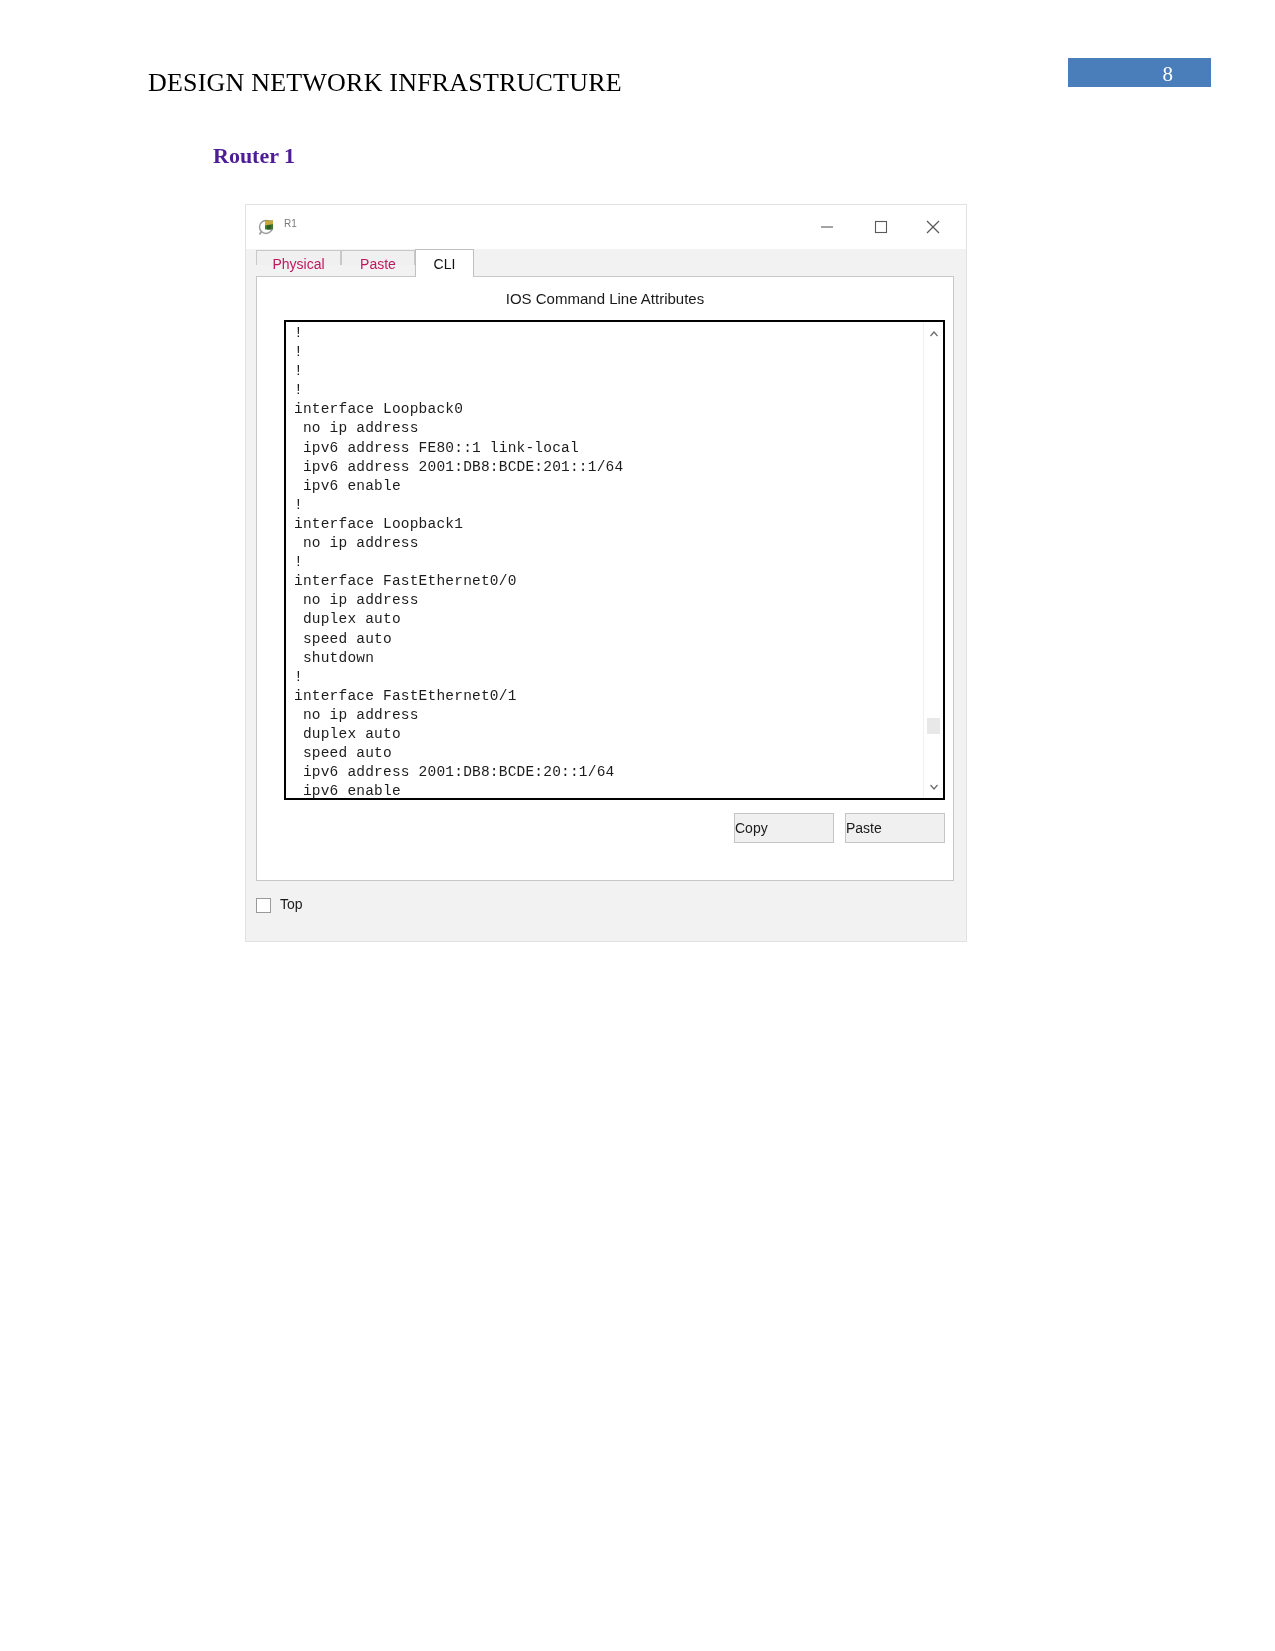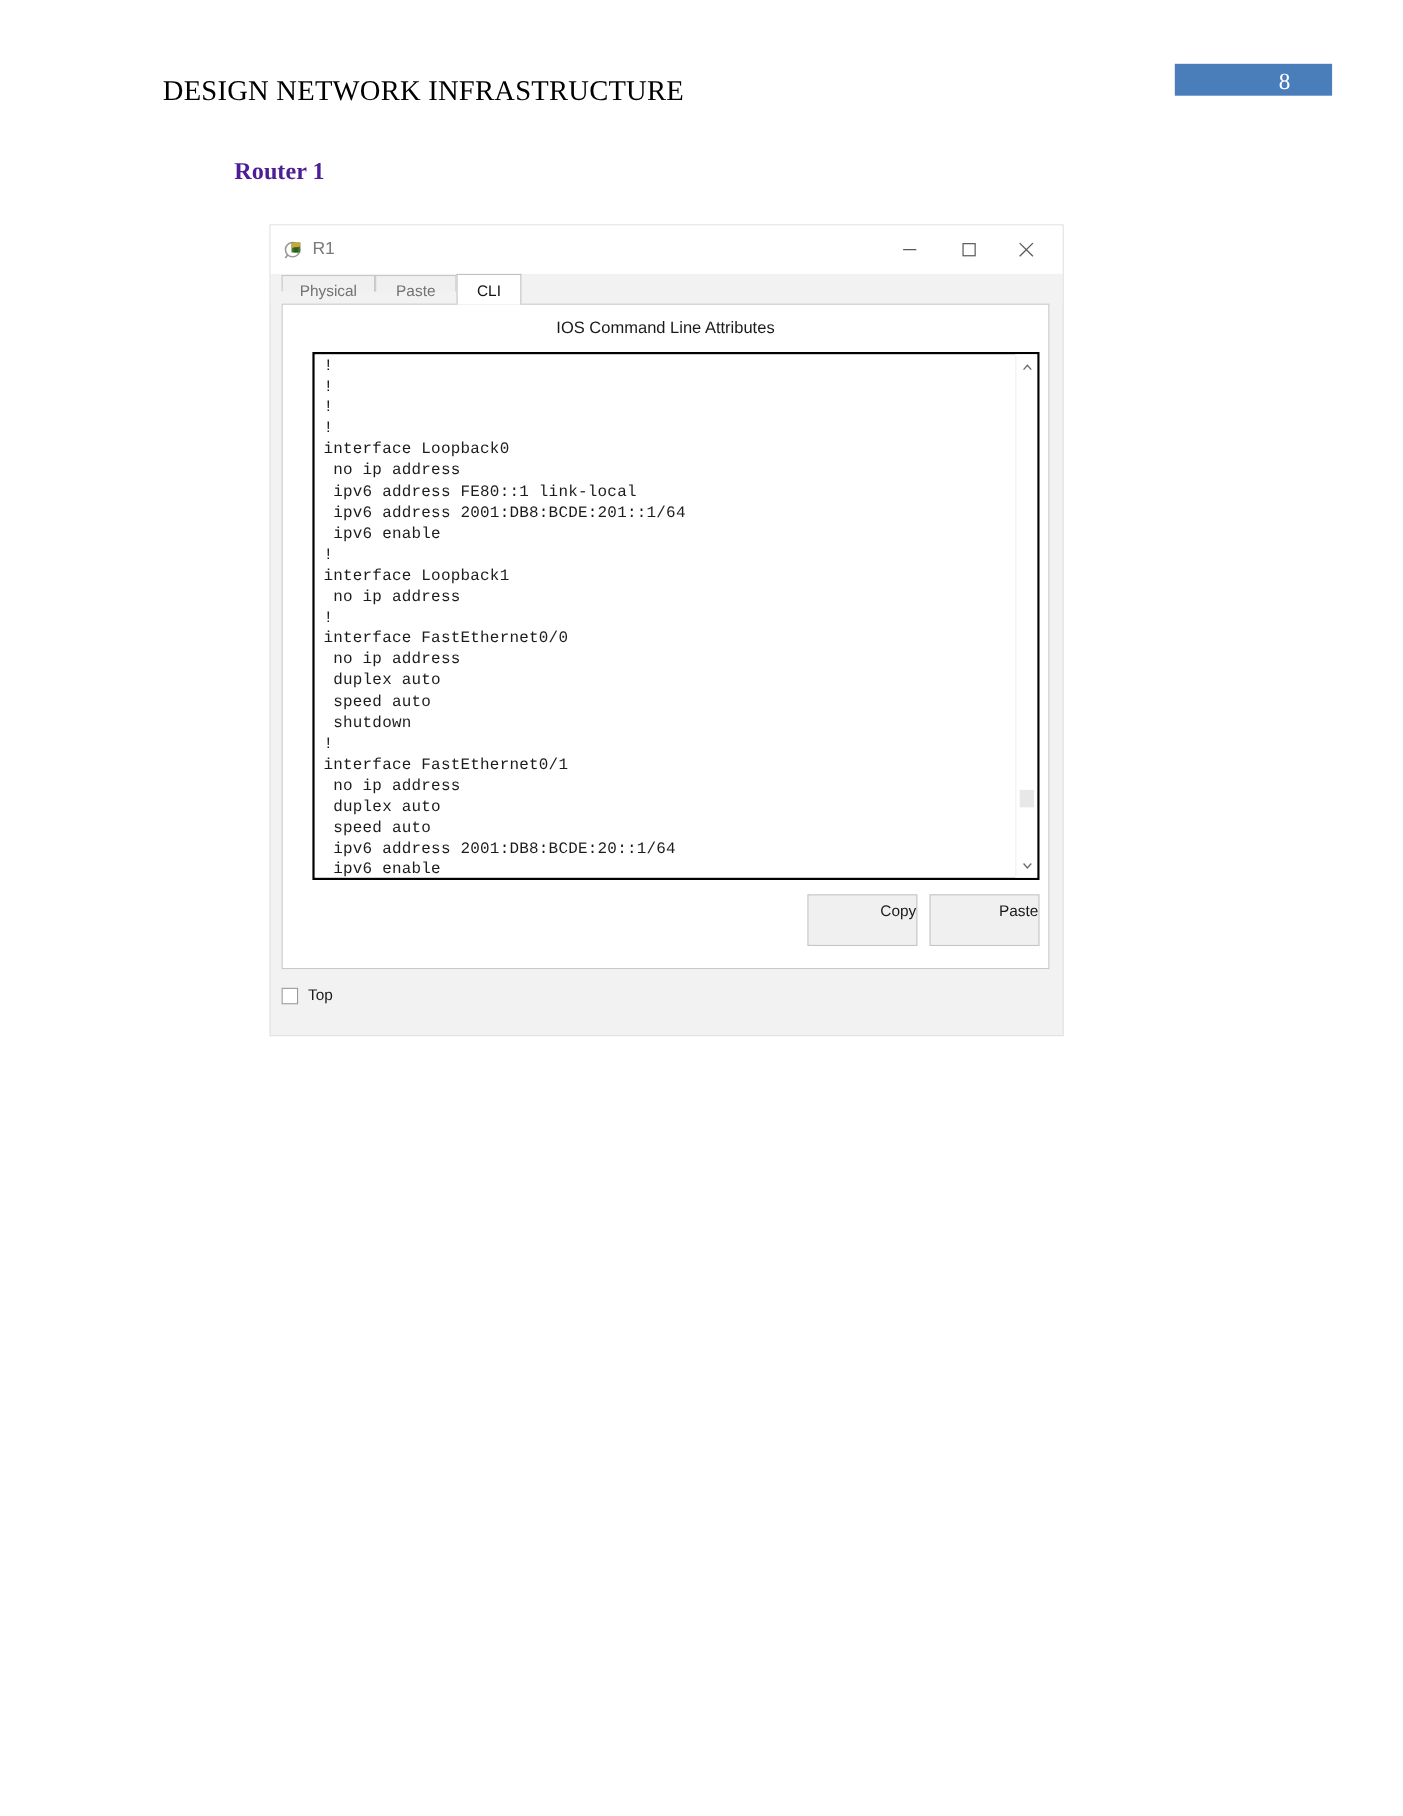--- a/index.html
+++ b/index.html
@@ -80,21 +80,21 @@
     position: absolute;
     left: 12px;
     top: 13px;
     width: 20px;
     height: 20px;
   }
   .pt-title {
     position: absolute;
     left: 38px;
     top: 13px;
-    font-size: 16px;
+    font-size: 10px;
     color: #7a7a7a;
   }
   .win-btn {
     position: absolute;
     top: 0;
     width: 46px;
     height: 44px;
     cursor: default;
   }
   .win-min { right: 116px; }
@@ -113,21 +113,21 @@
   }
   .tab {
     position: absolute;
     top: 1px;
     height: 15px;
     background: #f0f0f0;
     border: 1px solid #c8c8c8;
     border-bottom: none;
     box-sizing: border-box;
     font-size: 14px;
-    color: #737373;
+    color: #be185d;
     text-align: center;
     line-height: 26px;
     cursor: default;
   }
   .tab.active {
     background: #ffffff;
     border-color: #c0c0c0;
     color: #111111;
     top: 0px;
     height: 28px;
@@ -207,27 +207,27 @@
     width: 13px;
     height: 16px;
     background: #e8e8e8;
     top: 396px;
     cursor: default;
   }
 
   
   .btn {
     position: absolute;
-    height: 47px;
+    height: 30px;
     background: #f0f0f0;
     border: 1px solid #c5c5c5;
     box-sizing: border-box;
     font-size: 14px;
     color: #1a1a1a;
-    text-align: right;
+    text-align: left;
     line-height: 28px;
     cursor: default;
   }
   .btn-copy  { left: 477px; top: 536px; width: 100px; }
   .btn-paste { left: 588px; top: 536px; width: 100px; }
 
   
   .bottom-bar {
     position: absolute;
     left: 10px;

